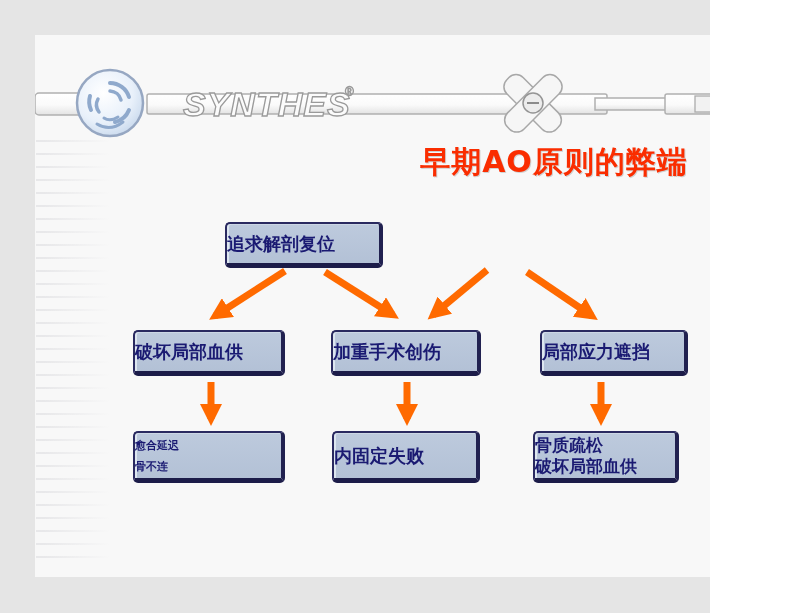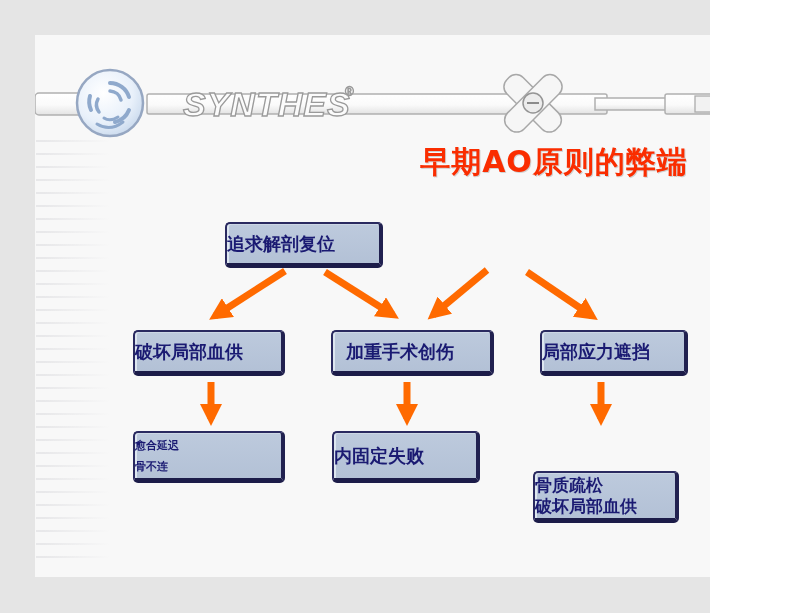--- a/index.html
+++ b/index.html
@@ -29,25 +29,25 @@
         background:linear-gradient(180deg,#bdcadd 0%,#b3c1d6 100%);
         border:2px solid #2a2a60;border-right:4px solid #212150;border-bottom:5px solid #1c1c49;
         border-radius:5px;
         box-shadow:inset 2px 0 0 #dde6f0, inset 0 1px 0 #ccd7e5;
         color:#1a1a72;font-weight:bold;font-size:18px;line-height:22px;text-align:center;
         font-family:"DejaVu Serif","Liberation Serif",serif;}
   .fbox .ln{display:block;white-space:nowrap;}
   .b-a{left:190px;top:187px;width:152px;height:39px;}
   .b-b{left:395px;top:187px;width:152px;height:39px;}
   .b-c{left:98px; top:295px;width:146px;height:39px;}
-  .b-d{left:296px;top:295px;width:144px;height:39px;padding-left:13px;}
+  .b-d{left:296px;top:295px;width:144px;height:39px;}
   .b-e{left:497px;top:295px;width:142px;height:39px;margin-left:8px;}
   .b-f{left:98px; top:396px;width:146px;height:45px;font-size:11px;line-height:21px;}
   .b-g{left:297px;top:396px;width:142px;height:45px;}
-  .b-h{left:498px;top:396px;width:140px;height:45px;font-size:17px;line-height:21px;margin-top:40px;}
+  .b-h{left:498px;top:396px;width:140px;height:45px;font-size:17px;line-height:21px;}
 </style>
 </head>
 <body>
 
 <div class="canvas">
   <div class="slide">
 
     <div class="stripes"></div>
 
     <svg class="banner" viewBox="0 0 723 90">

